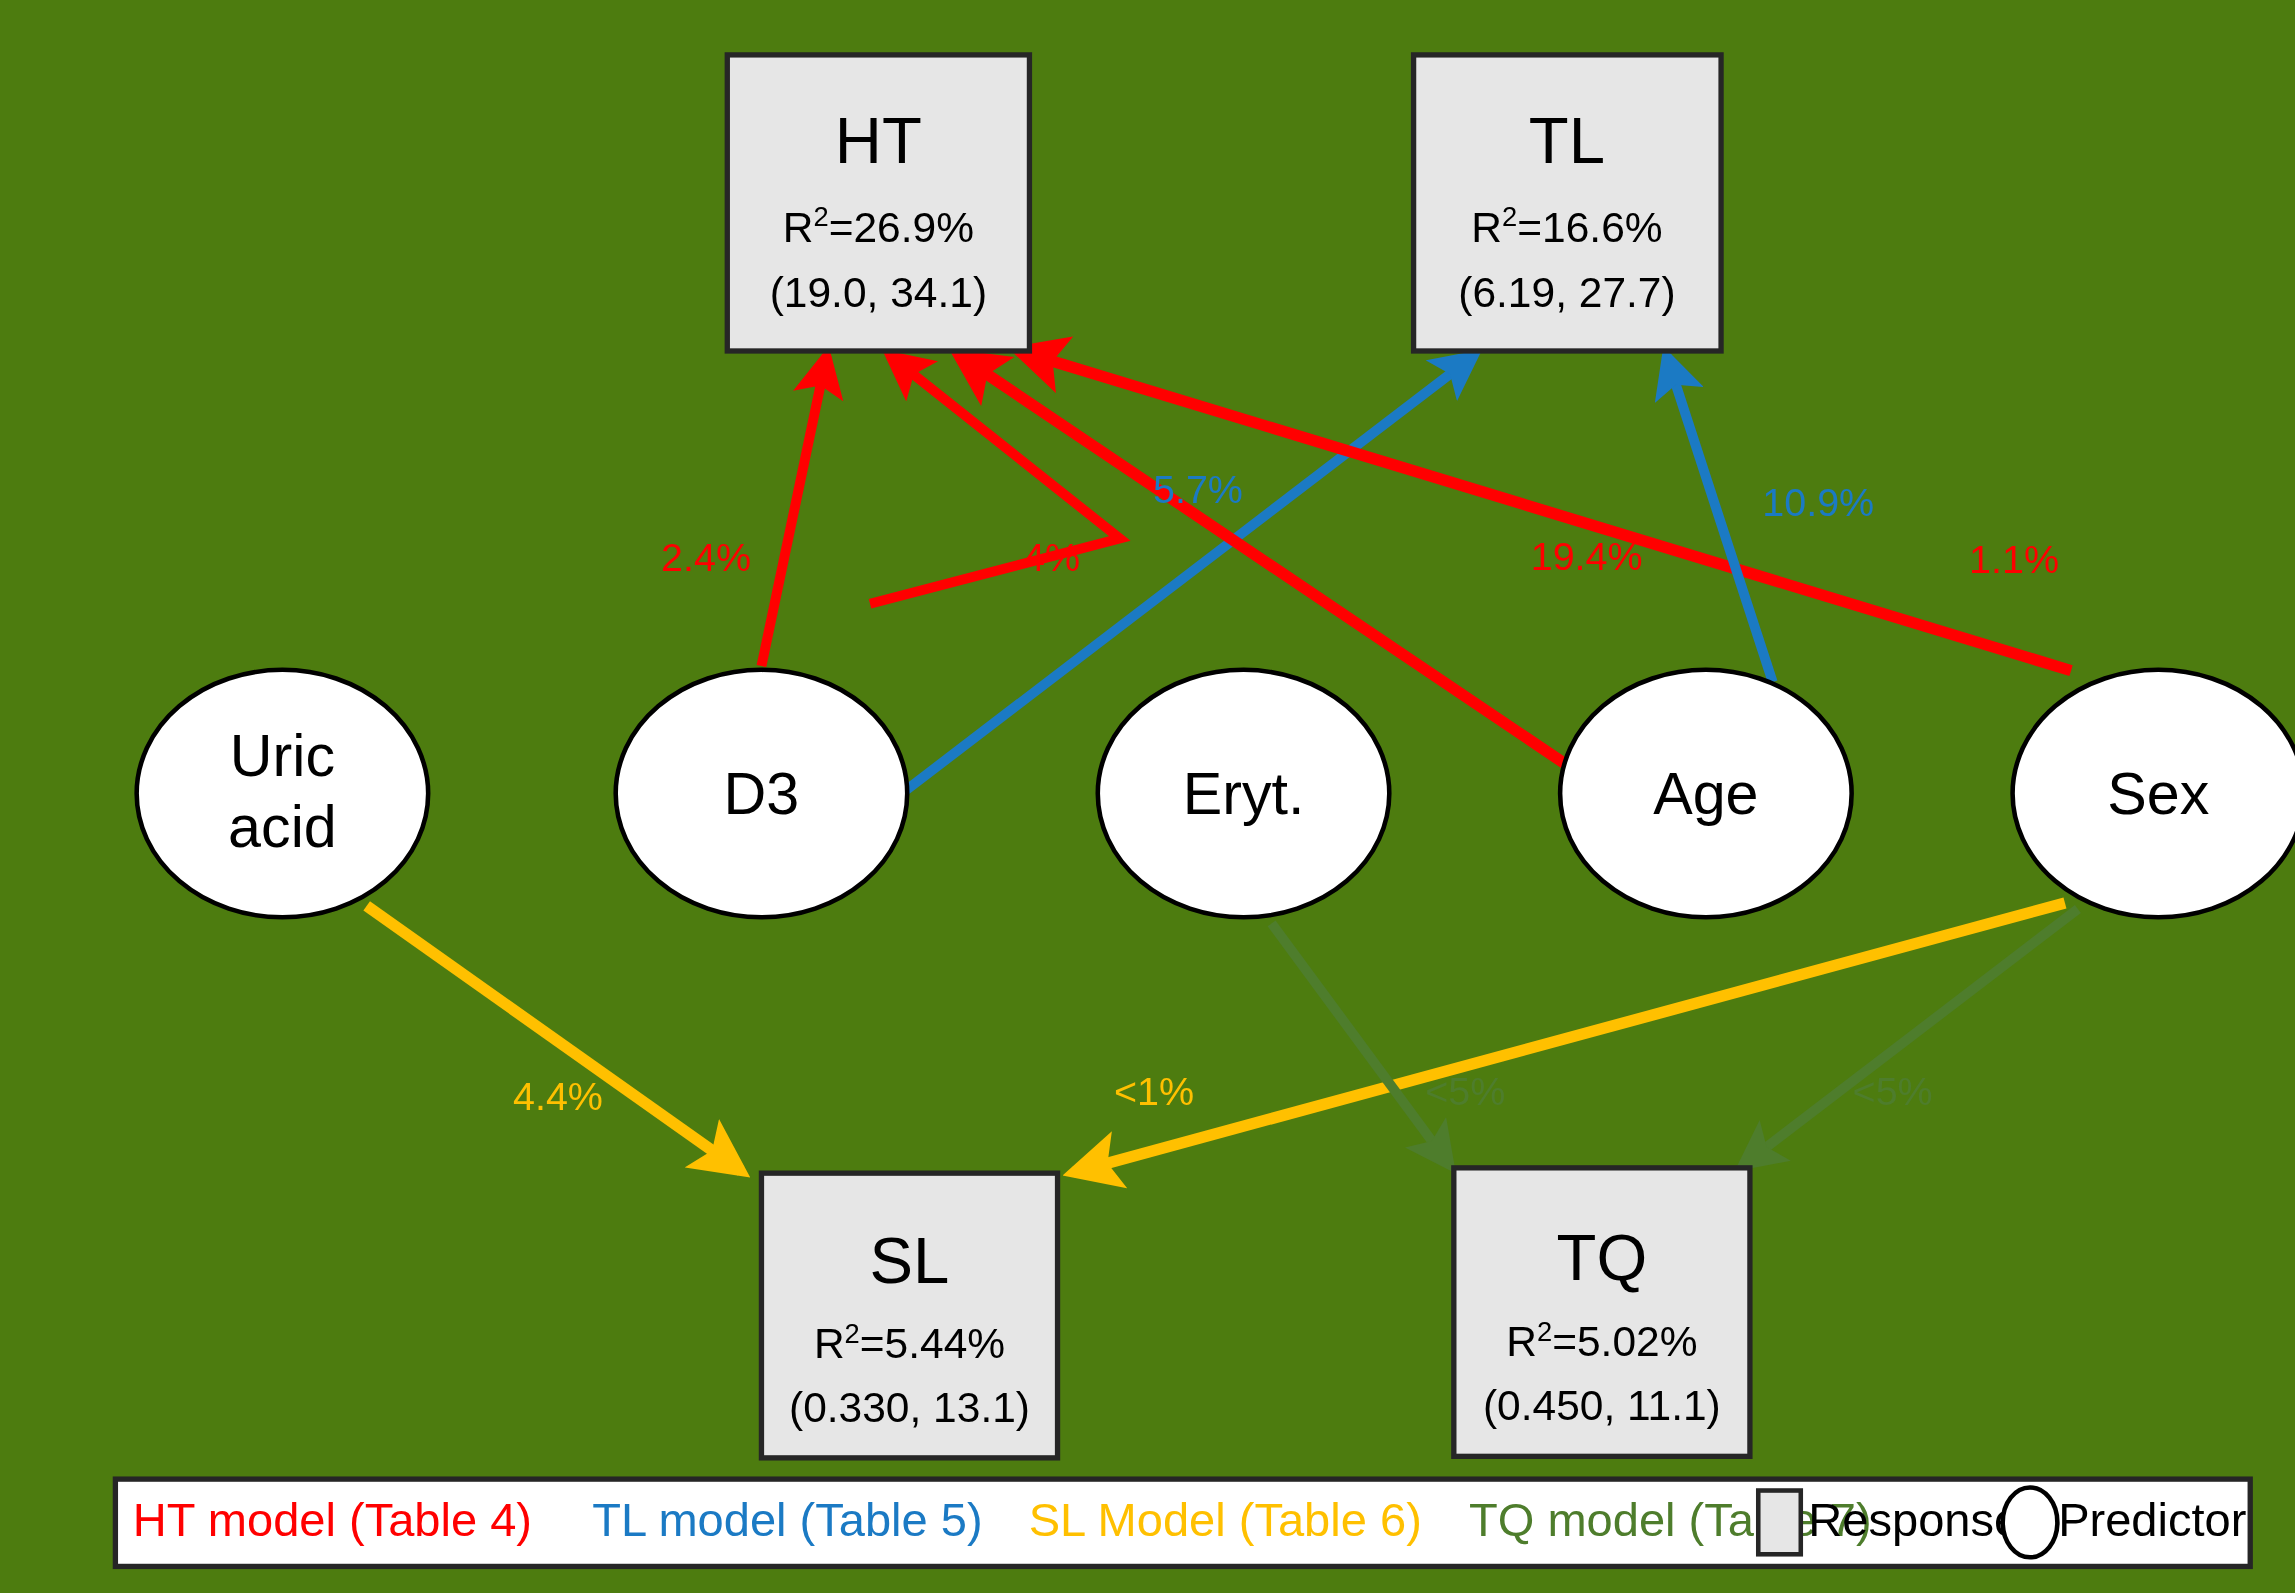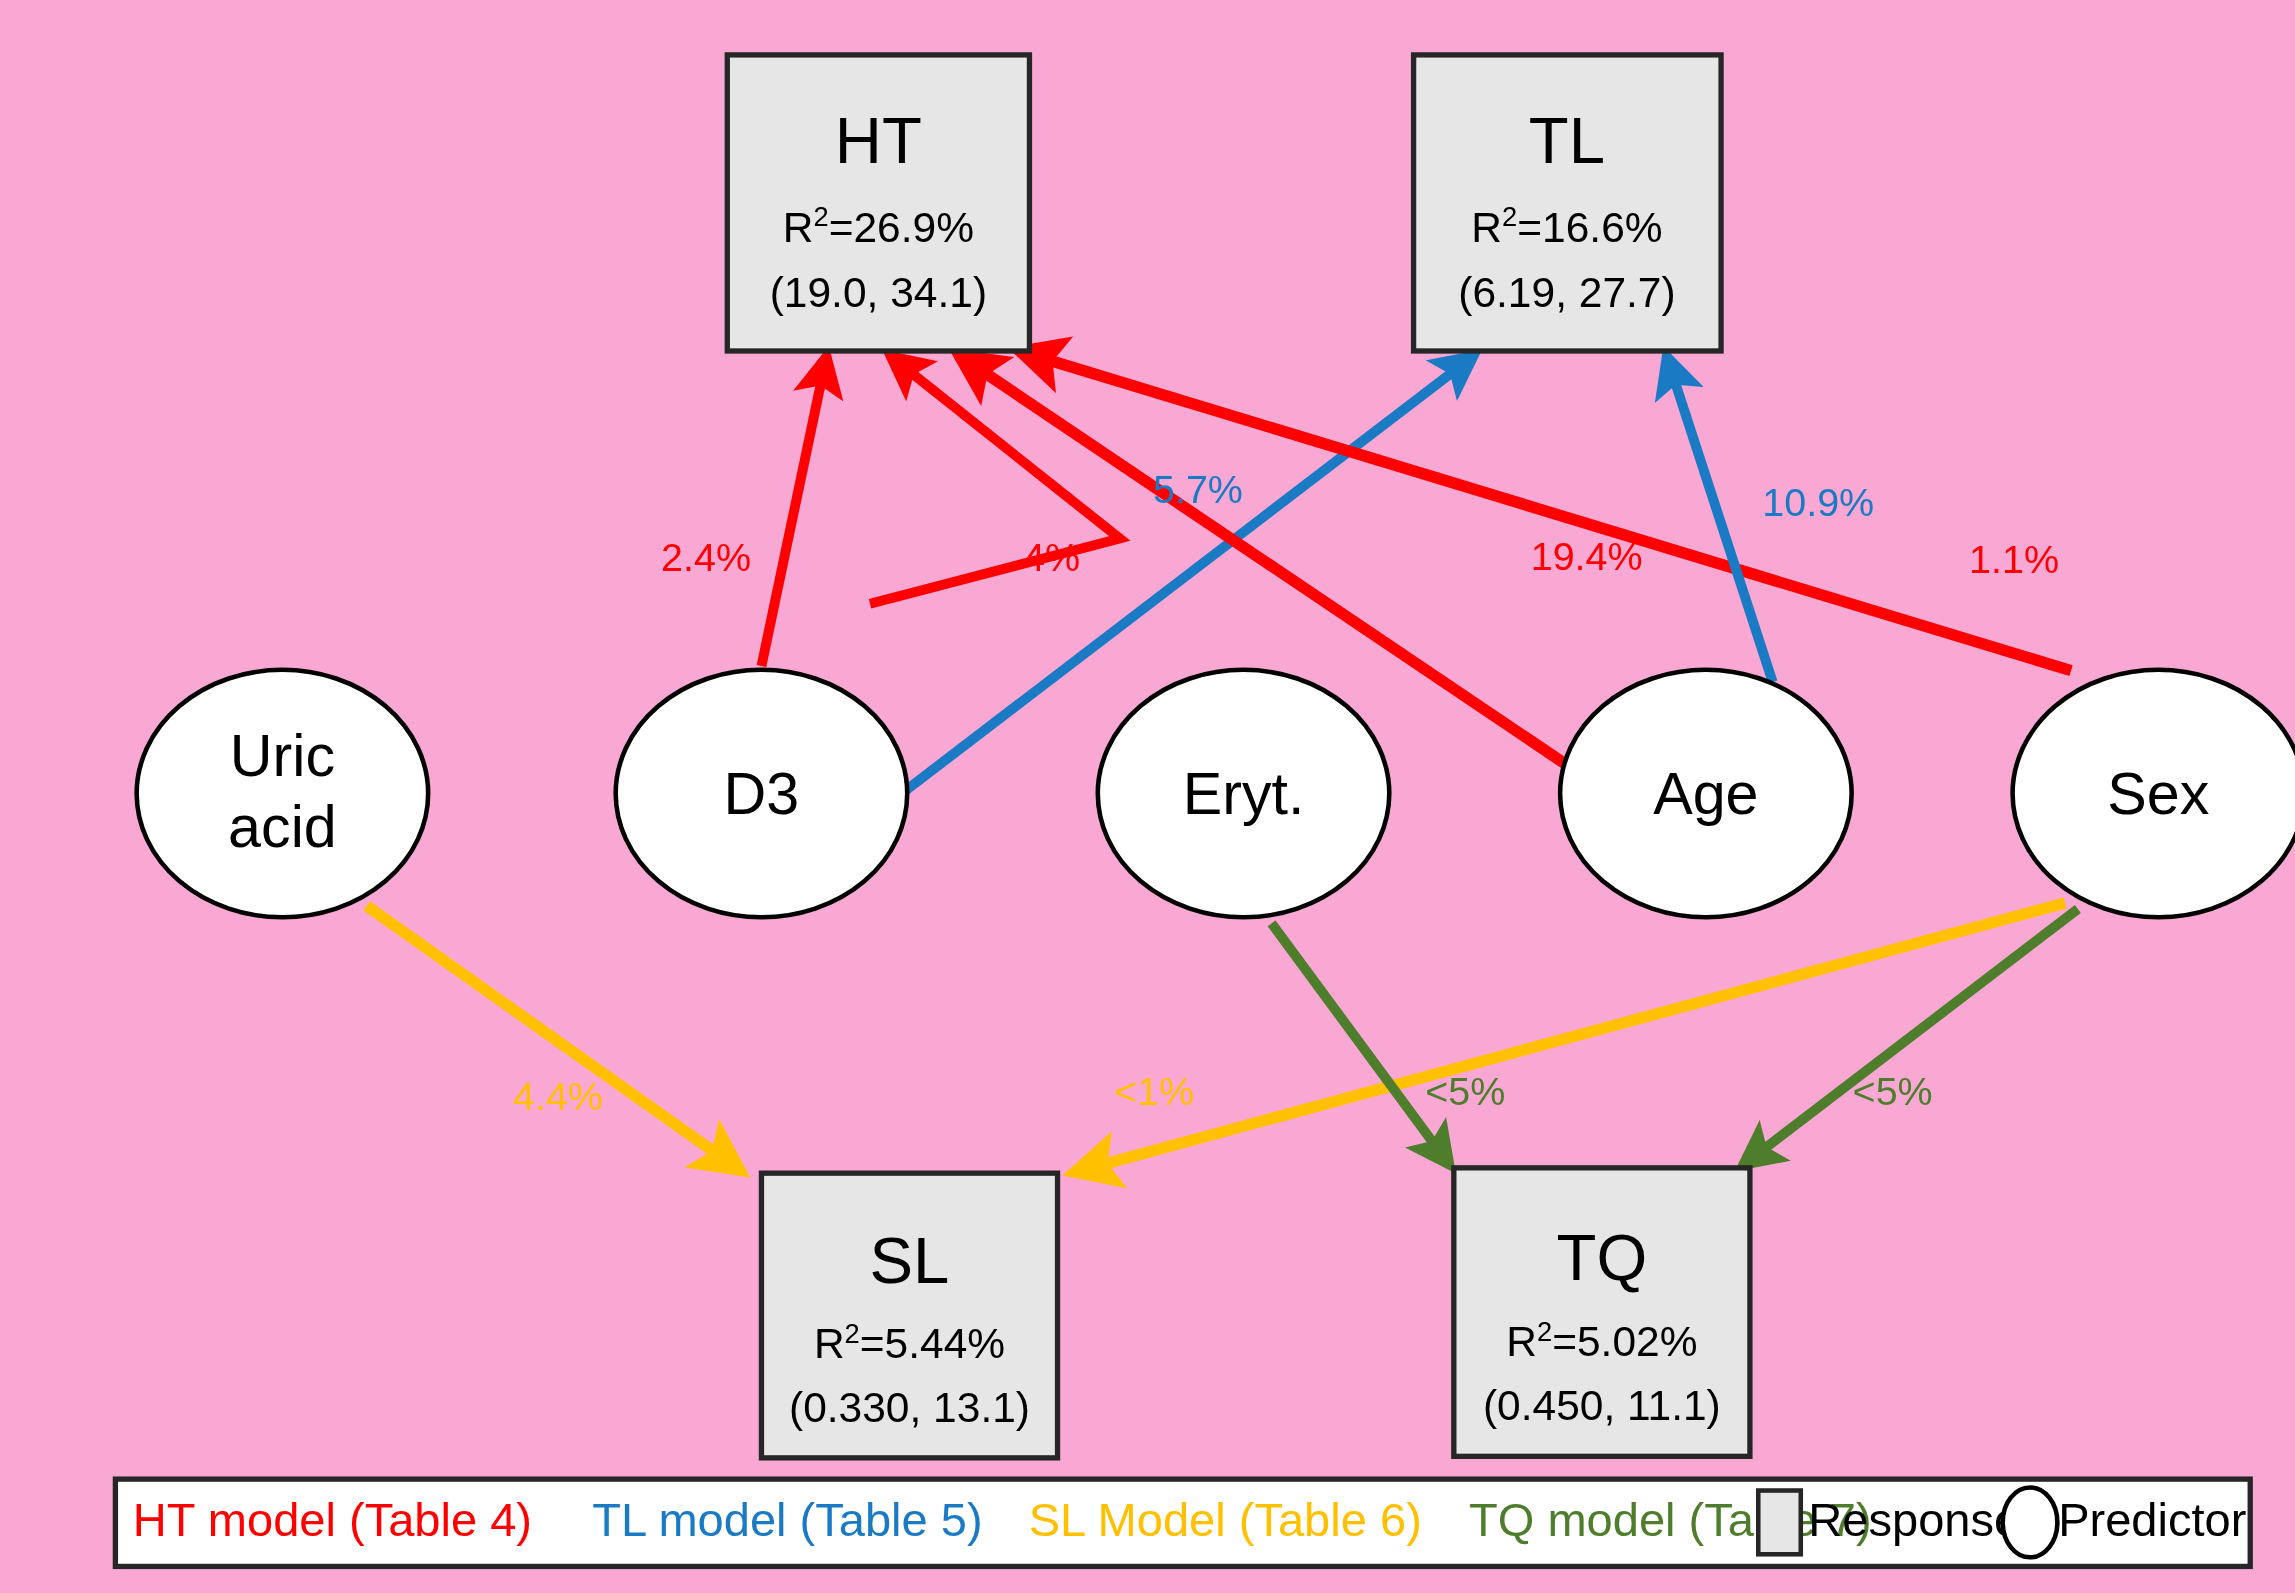--- a/index.html
+++ b/index.html
@@ -1,17 +1,17 @@
 <!DOCTYPE html>
 <html style="font-size:12px"><head>
 <meta charset="utf-8">
 <style>
   html,body{margin:0;padding:0;background:#ffffff;}
   body{width:2295px;height:1594px;font-family:"Liberation Sans",sans-serif;overflow:hidden;}
-  #stage{position:relative;width:2295px;height:1594px;background:#f9a8d4;}
+  #stage{position:relative;width:2295px;height:1594px;background:#4d7c0f;}
   svg#diagram{position:absolute;left:0;top:0;width:2295px;height:1594px;}
   .node-label{font-family:"Liberation Sans",sans-serif;fill:#000;text-anchor:middle;}
   .box-title{font-size:86px;}
   .box-sub{font-size:56px;}
   .box-sup{font-size:36px;}
   .circle-label{font-size:78px;}
   .edge-label{font-family:"Liberation Sans",sans-serif;font-size:52px;text-anchor:middle;}
   .legend-text{font-family:"Liberation Sans",sans-serif;font-size:62px;dominant-baseline:middle;}
 </style>
 </head>

